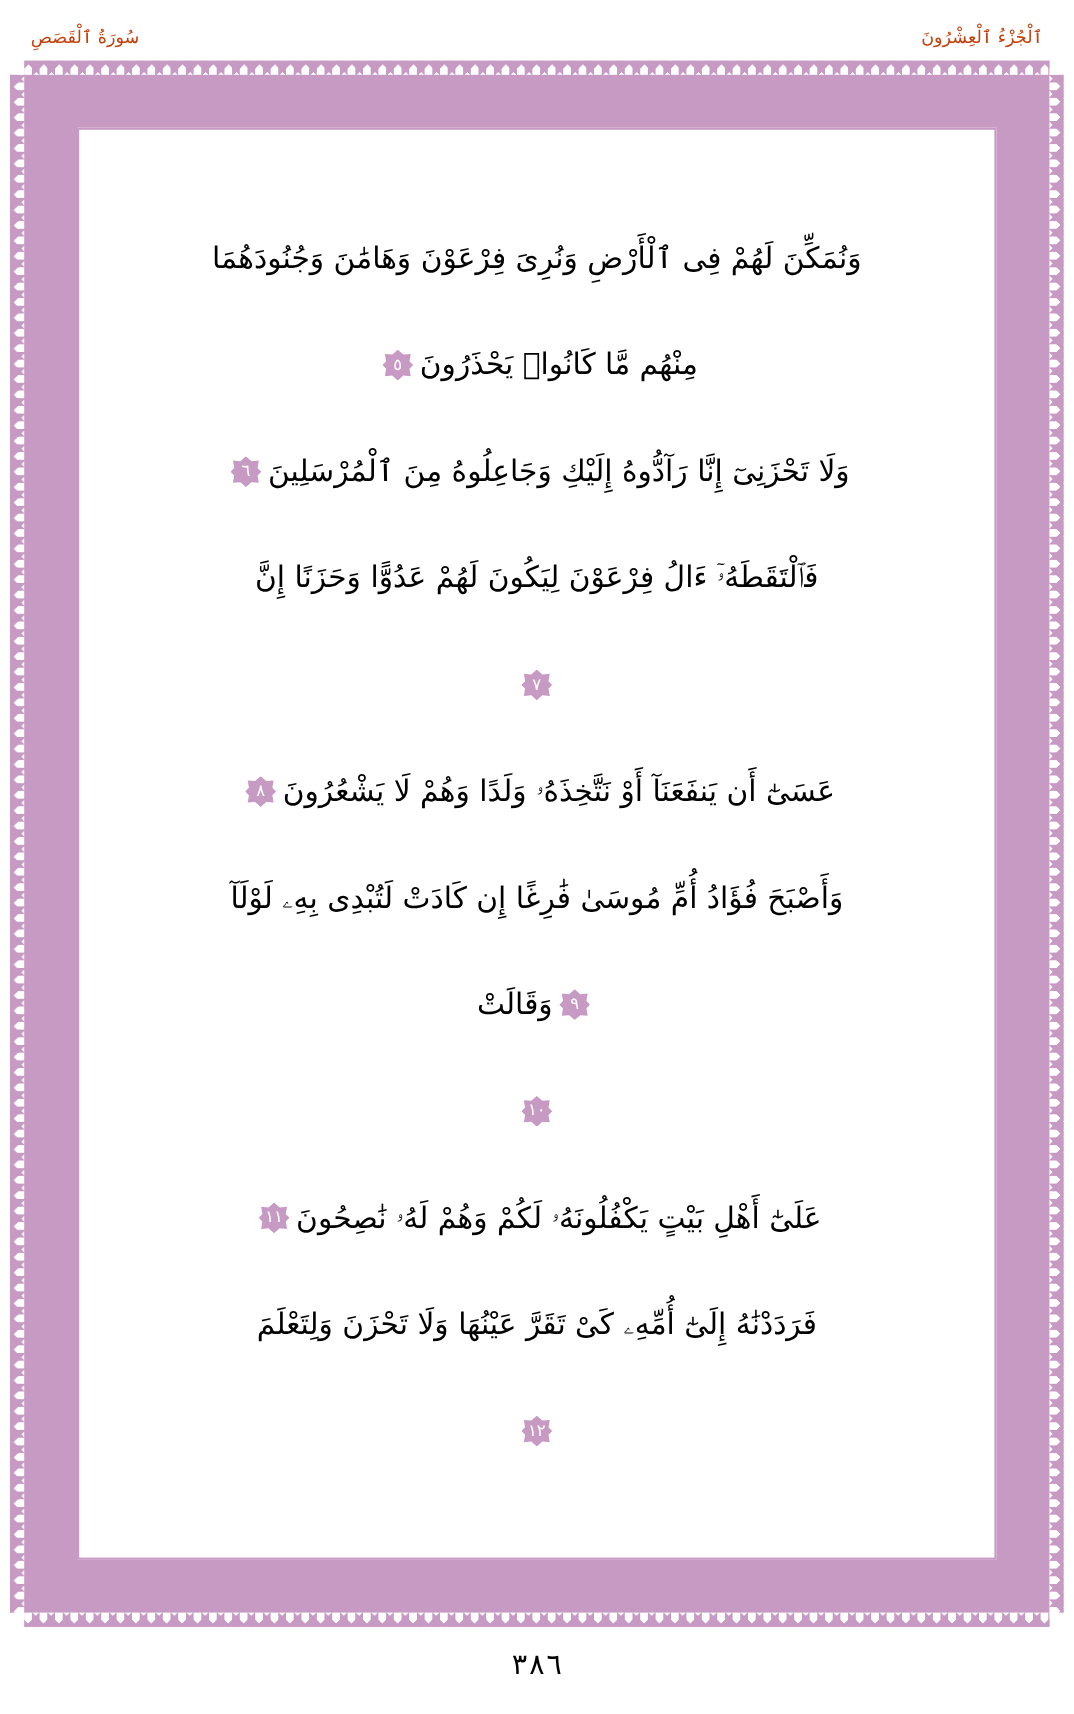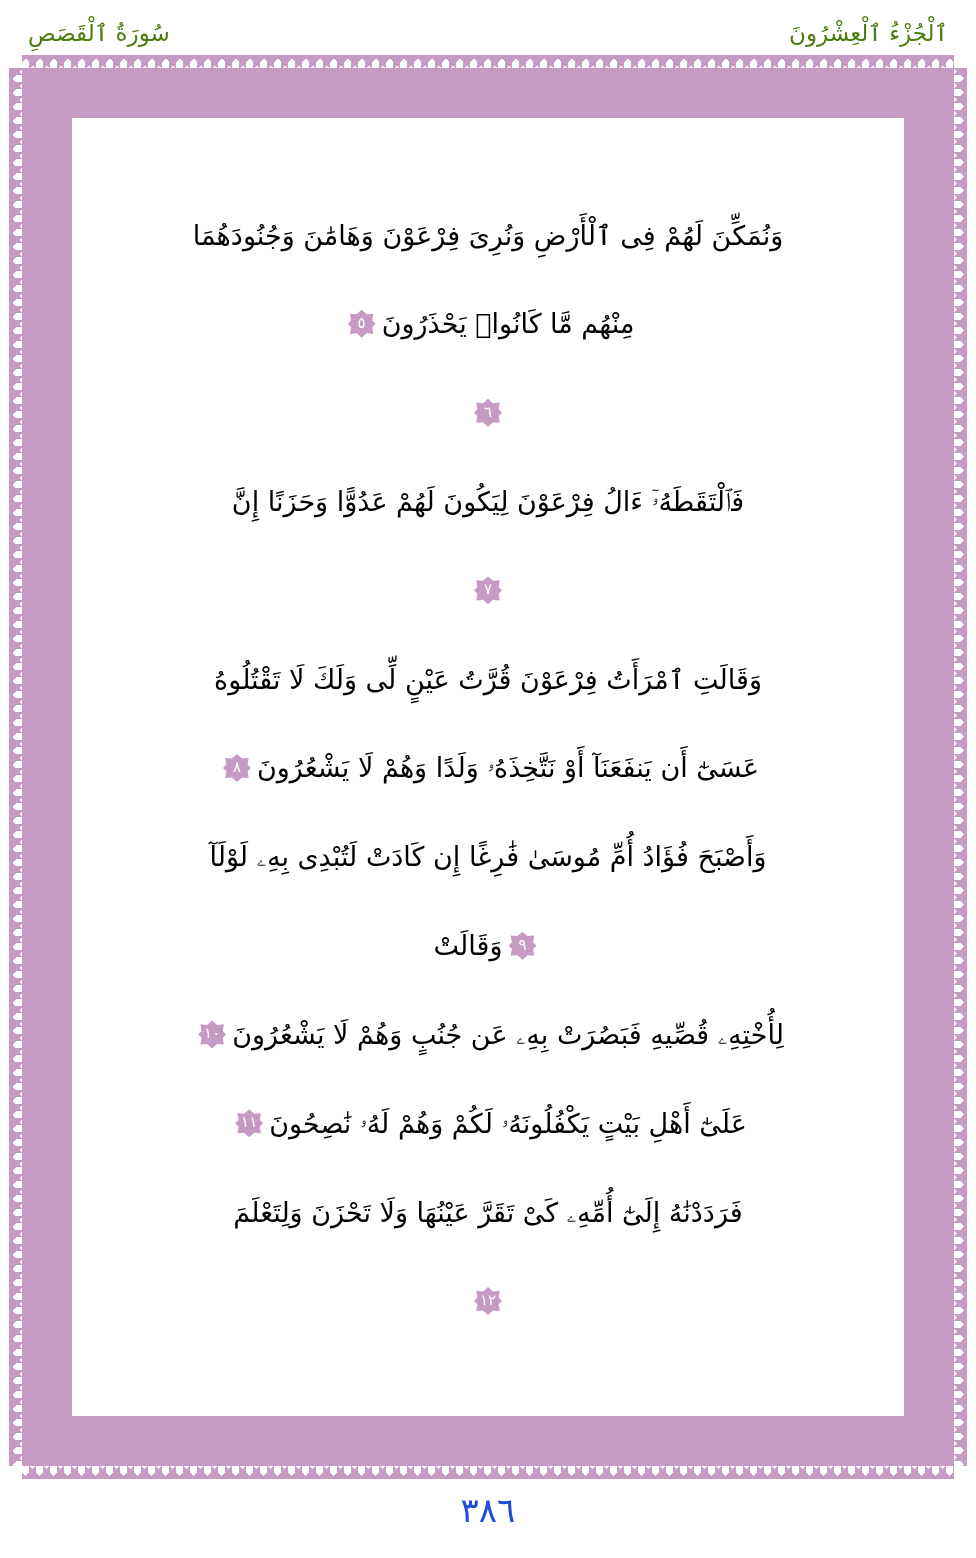--- a/index.html
+++ b/index.html
@@ -29,22 +29,22 @@
     right: 28px;
     height: 46px;
     display: flex;
     flex-direction: row-reverse;
     justify-content: space-between;
     align-items: center;
     direction: rtl;
   }
   .header-text {
     font-family: "DejaVu Sans", sans-serif;
-    font-size: 23px;
-    color: #4d7c0f;
+    font-size: 16px;
+    color: #c2410c;
     white-space: nowrap;
     letter-spacing: 0px;
   }
 
   
   .frame-outer {
     position: absolute;
     top: 68px;
     left: 22px;
     width: 932px;
@@ -151,23 +151,23 @@
 
   
   .page-footer {
     position: absolute;
     bottom: 28px;
     left: 0;
     right: 0;
     text-align: center;
   }
   .page-number {
-    font-family: Liberation Sans, sans-serif;
-    font-size: 34px;
-    color: #1d4ed8;
+    font-family: Liberation Mono, monospace;
+    font-size: 26px;
+    color: #000000;
   }
 </style>
 </head>
 <body>
 
 <div class="page">
 
   <div class="page-header">
     <span class="header-text">سُورَةُ ٱلْقَصَصِ</span>
     <span class="header-text">ٱلْجُزْءُ ٱلْعِشْرُونَ</span>
@@ -187,51 +187,48 @@
           <span>وَنُمَكِّنَ لَهُمْ فِى ٱلْأَرْضِ وَنُرِىَ فِرْعَوْنَ وَهَامَٰنَ وَجُنُودَهُمَا</span>
         </div>
 
         <div class="ayah-line">
           <span>مِنْهُم مَّا كَانُوا۟ يَحْذَرُونَ</span>
           <span class="ayah-num">٥</span>
         </div>
 
 
         <div class="ayah-line">
+          <span>وَلَا تَحْزَنِىٓ إِنَّا رَآدُّوهُ إِلَيْكِ وَجَاعِلُوهُ مِنَ ٱلْمُرْسَلِينَ</span>
           <span class="ayah-num">٦</span>
         </div>
 
         <div class="ayah-line">
           <span>فَٱلْتَقَطَهُۥٓ ءَالُ فِرْعَوْنَ لِيَكُونَ لَهُمْ عَدُوًّا وَحَزَنًا إِنَّ</span>
         </div>
 
         <div class="ayah-line">
           <span class="ayah-num">٧</span>
         </div>
 
-        <div class="ayah-line">
-          <span>وَقَالَتِ ٱمْرَأَتُ فِرْعَوْنَ قُرَّتُ عَيْنٍ لِّى وَلَكَ لَا تَقْتُلُوهُ</span>
-        </div>
 
         <div class="ayah-line">
           <span>عَسَىٰٓ أَن يَنفَعَنَآ أَوْ نَتَّخِذَهُۥ وَلَدًا وَهُمْ لَا يَشْعُرُونَ</span>
           <span class="ayah-num">٨</span>
         </div>
 
         <div class="ayah-line">
           <span>وَأَصْبَحَ فُؤَادُ أُمِّ مُوسَىٰ فَٰرِغًا إِن كَادَتْ لَتُبْدِى بِهِۦ لَوْلَآ</span>
         </div>
 
         <div class="ayah-line">
           <span class="ayah-num">٩</span>
           <span>وَقَالَتْ</span>
         </div>
 
         <div class="ayah-line">
-          <span>لِأُخْتِهِۦ قُصِّيهِ فَبَصُرَتْ بِهِۦ عَن جُنُبٍ وَهُمْ لَا يَشْعُرُونَ</span>
           <span class="ayah-num">١٠</span>
         </div>
 
 
         <div class="ayah-line">
           <span>عَلَىٰٓ أَهْلِ بَيْتٍ يَكْفُلُونَهُۥ لَكُمْ وَهُمْ لَهُۥ نَٰصِحُونَ</span>
           <span class="ayah-num">١١</span>
         </div>
 
         <div class="ayah-line">

